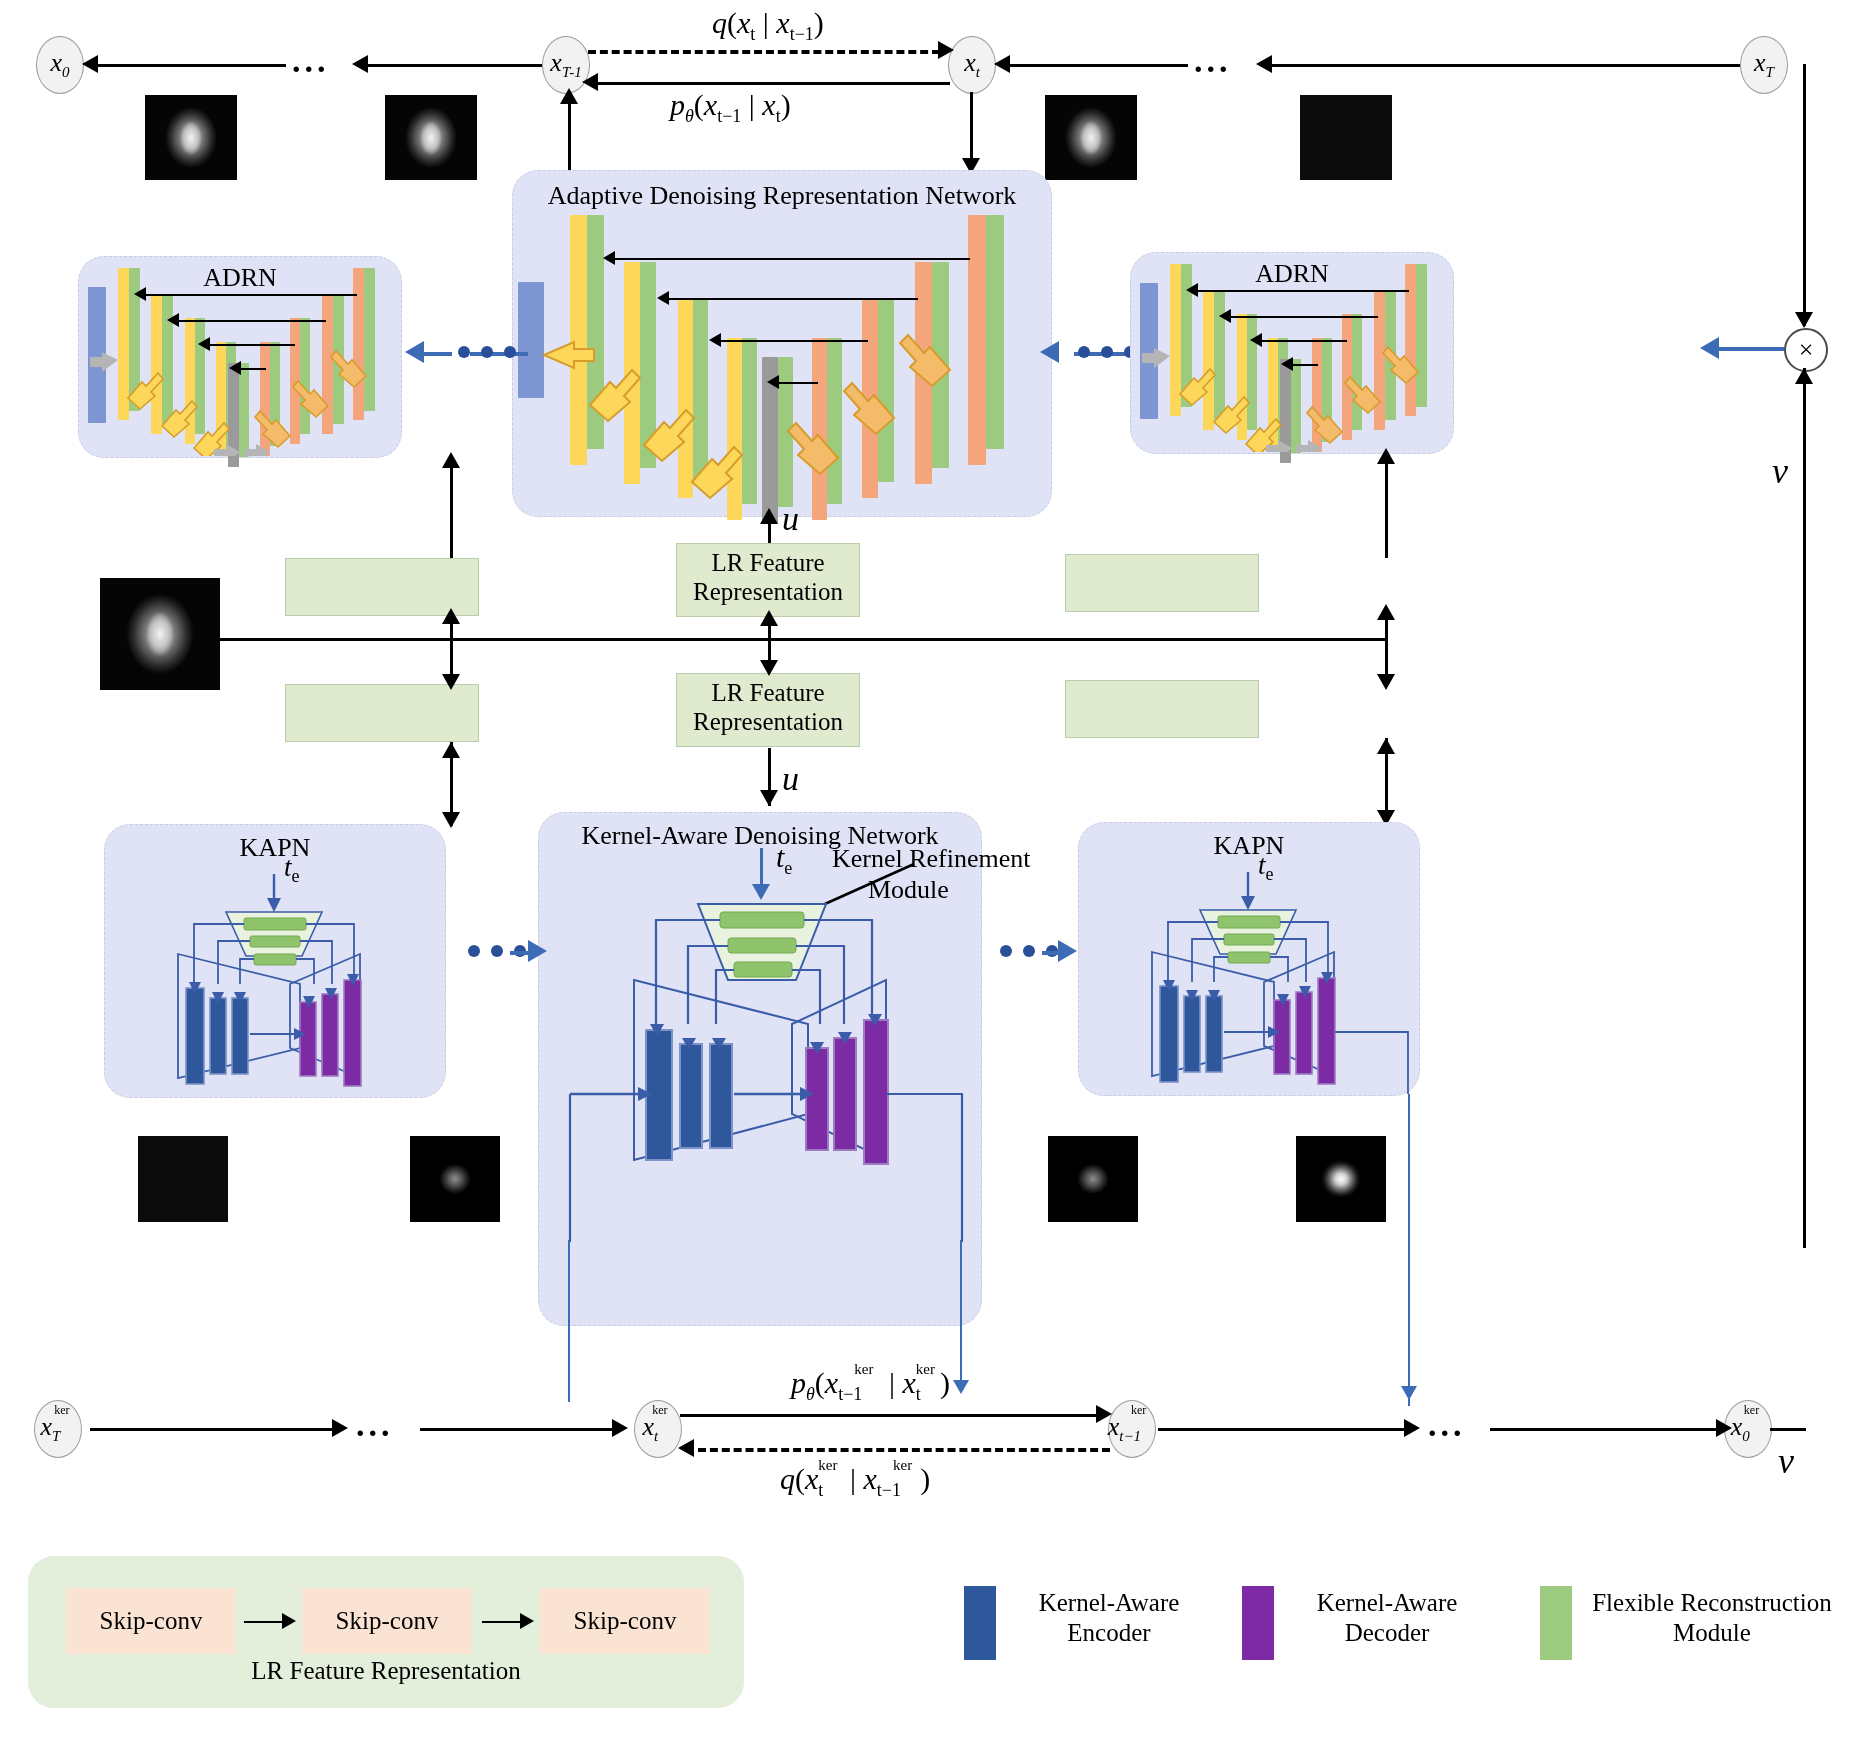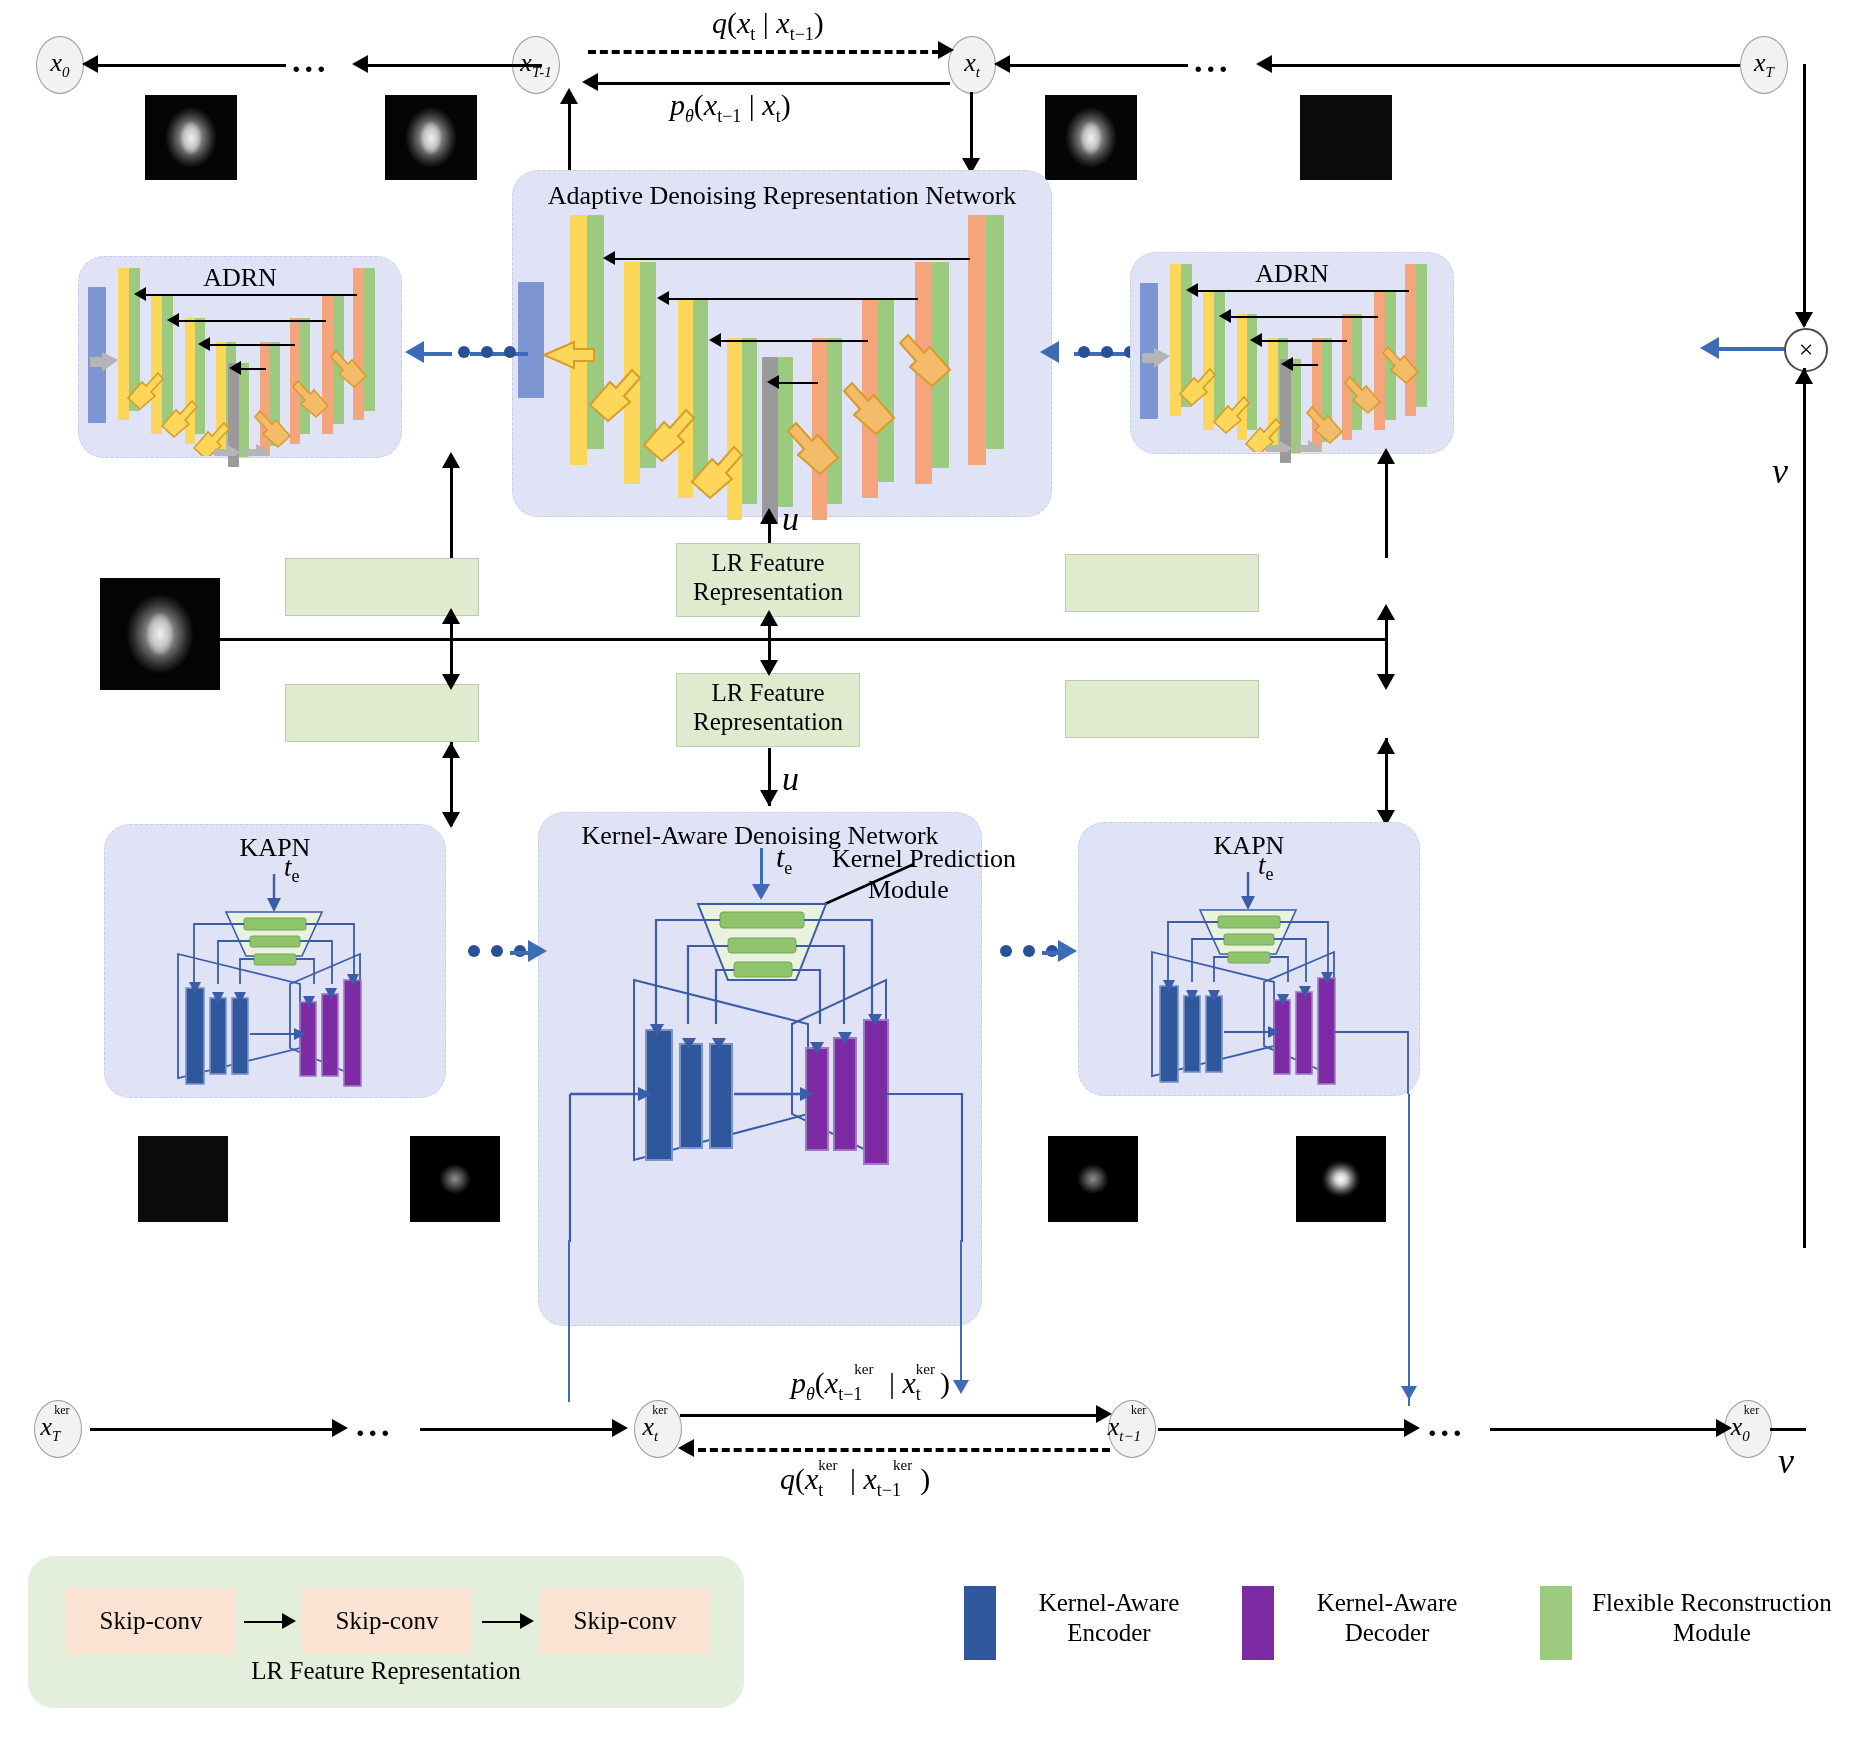--- a/index.html
+++ b/index.html
@@ -71,21 +71,21 @@
   .circx{position:absolute;width:40px;height:40px;border-radius:50%;
          border:2px solid #4a4a4a;background:#fff;display:flex;
          align-items:center;justify-content:center;font-size:26px;}
 </style>
 </head>
 <body>
 
 <div class="node" style="left:36px;top:36px;">
   <span><span class="math">x</span><sub>0</sub></span>
 </div>
-<div class="node" style="left:512px;top:36px;">
+<div class="node" style="left:542px;top:36px;">
   <span><span class="math">x</span><sub>T-1</sub></span>
 </div>
 <div class="node" style="left:948px;top:36px;">
   <span><span class="math">x</span><sub>t</sub></span>
 </div>
 <div class="node" style="left:1740px;top:36px;">
   <span><span class="math">x</span><sub>T</sub></span>
 </div>
 
 <div class="hline" style="left:98px;top:64px;width:188px;"></div>
@@ -356,21 +356,21 @@
   <div class="ptitle" style="top:8px;">Kernel-Aware Denoising Network</div>
 </div>
 
 <div class="vline blue" style="left:760px;top:848px;height:42px;border-left-width:3px;"></div>
 <div class="arrD blue" style="left:752px;top:884px;"></div>
 <div class="mth" style="left:776px;top:840px;font-size:30px;">
   <span class="math">t</span><sub>e</sub>
 </div>
 
 <div class="lbl" style="left:832px;top:844px;font-size:26px;line-height:1.18;">
-  <span>Kernel Prediction</span><br>
+  <span>Kernel Refinement</span><br>
   <span style="display:inline-block;margin-left:36px;">Module</span>
 </div>
 <svg class="abs" style="left:810px;top:860px;" width="110" height="60">
   <line x1="104" y1="4" x2="6" y2="48" stroke="#000" stroke-width="2.6"></line>
 </svg>
 
 <svg class="abs" style="left:538px;top:812px;" width="442" height="512" viewBox="0 0 442 512">
 
   <polygon points="160,92 288,92 258,168 190,168" fill="#e9f2df" stroke="#3b5ca8" stroke-width="2"></polygon>
   <rect x="182" y="100" width="84" height="16" rx="3" fill="#8fc46c" stroke="#74a855" stroke-width="1"></rect>

